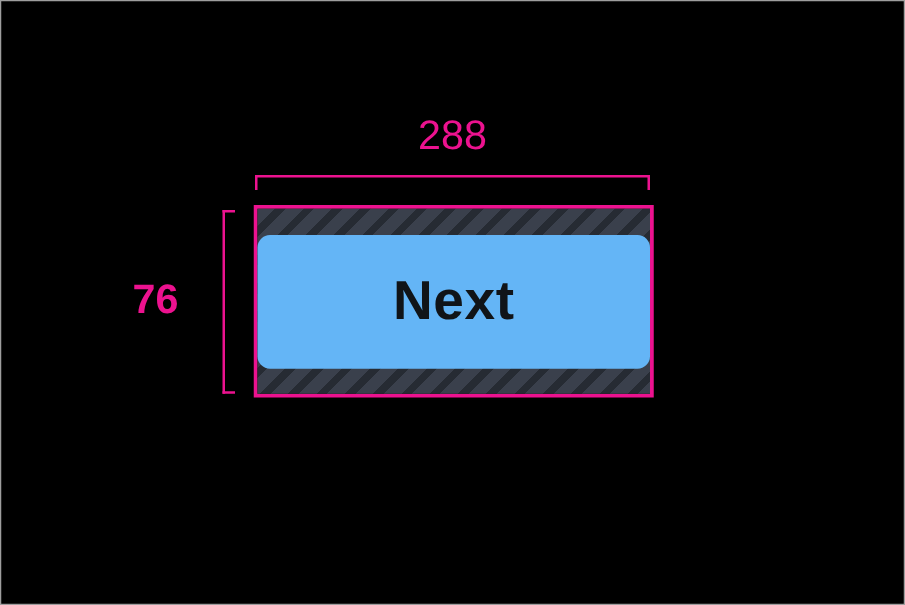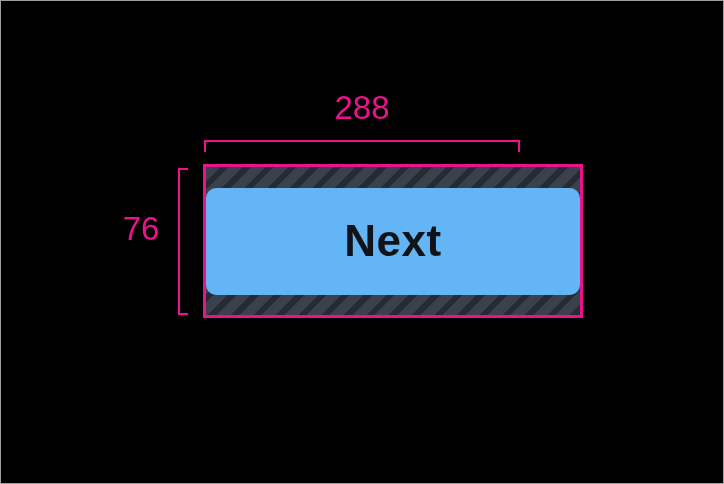--- a/index.html
+++ b/index.html
@@ -23,21 +23,21 @@
     width: 724px; height: 484px;
     background: var(--background);
     border: 1px solid var(--frame_border);
     overflow: hidden;
   }
 
   
   .widget-box {
     position: absolute;
     left: 202px; top: 163px;
-    width: 380px; height: 154px;
+    width: 320px; height: 154px;
     border: 3px solid var(--accent);
   }
 
   
   .hatch {
     position: absolute;
     inset: 0;
     background: repeating-linear-gradient(
       135deg,
       var(--hatch_base) 0px, var(--hatch_base) 10px,
@@ -86,27 +86,26 @@
   .height-bracket {
     position: absolute;
     left: 177px; top: 167px;
     width: 10px; height: 147px;
     border-left: 2px solid var(--accent);
     border-top: 2px solid var(--accent);
     border-bottom: 2px solid var(--accent);
   }
   .height-label {
     position: absolute;
-    left: 105px; top: 209px;
+    left: 105px; top: 219px;
     width: 70px;
-    text-align: center;
     color: var(--accent);
     font-size: 33px;
     line-height: 38px;
-    font-weight: 400;
+    font-weight: 700;
   }
 </style>
 </head>
 <body>
 
 <div class="screen">
 
   <div class="width-label">288</div>
 
   <div class="width-bracket"></div>

